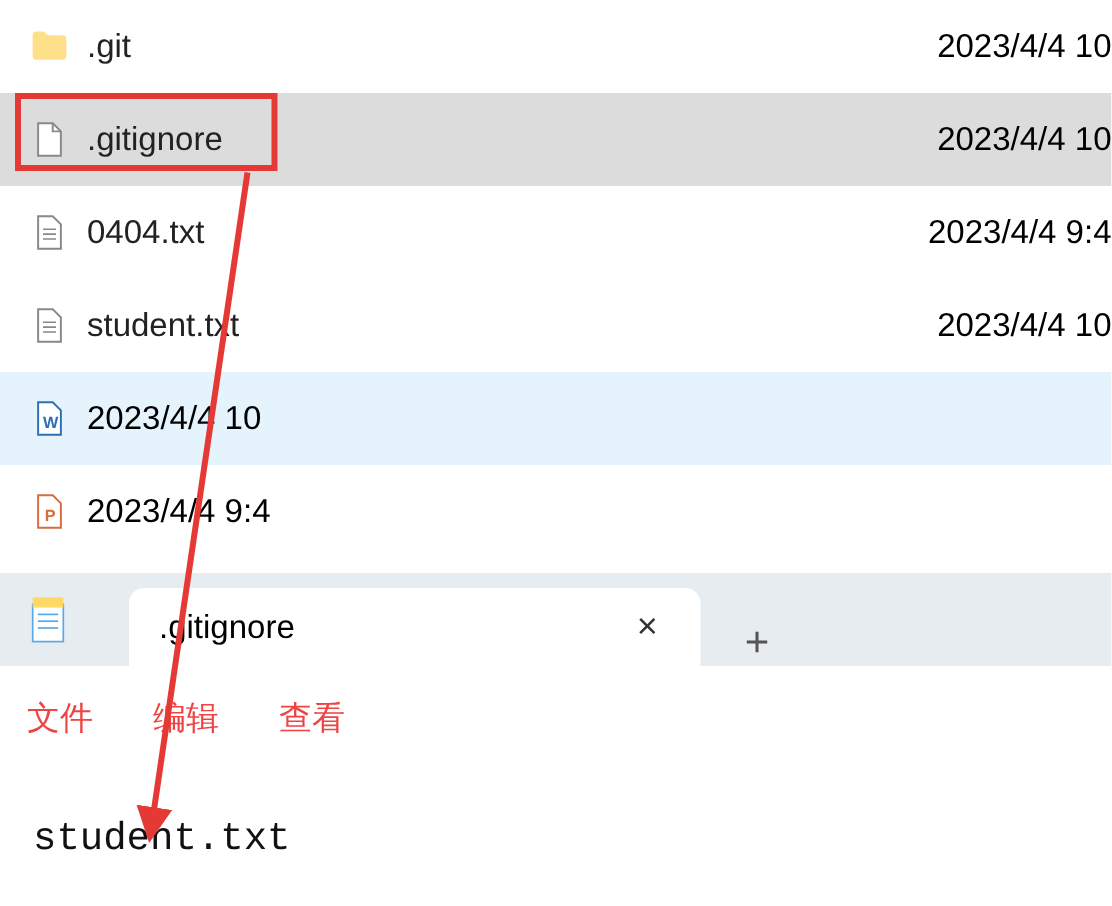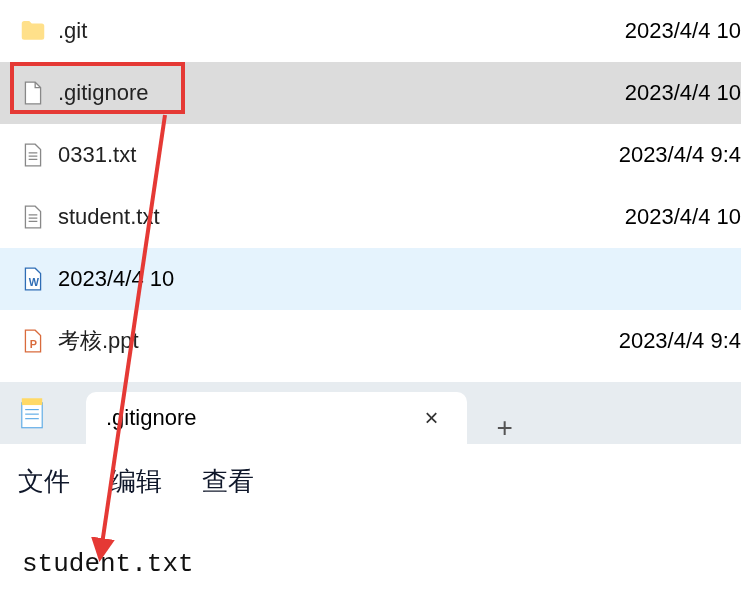--- a/index.html
+++ b/index.html
@@ -94,23 +94,23 @@
     .new-tab {
       font-size: 28px;
       color: #555;
       padding: 0 30px;
       cursor: pointer;
     }
     .menu-bar {
       display: flex;
       gap: 40px;
       padding: 20px 18px 20px 18px;
-      font-size: 26px;
-      background: #fff;
-      color: #0f172a;
+      font-size: 22px;
+      background: #fff;
+      color: #ef4444;
     }
     .editor-content {
       background: #fff;
       padding: 30px 22px 40px 22px;
       font-family: "Courier New", monospace;
       font-size: 26px;
       color: #111;
       min-height: 80px;
     }
     .arrow-svg {
@@ -149,21 +149,21 @@
     <span class="file-date">2023/4/4 10</span>
   </div>
 
   <div class="file-row">
     <span class="file-icon">
       <svg viewBox="0 0 24 24" width="26" height="32">
           <path fill="#fff" stroke="#888" stroke-width="1.2" d="M5 2h9l5 5v15H5z"></path>
           <path stroke="#888" stroke-width="1" d="M8 10h8M8 13h8M8 16h8"></path>
         </svg>
     </span>
-    <span class="file-name">0331.txt</span>
+    <span class="file-name">0404.txt</span>
     <span class="file-date">2023/4/4 9:4</span>
   </div>
 
   <div class="file-row">
     <span class="file-icon">
       <svg viewBox="0 0 24 24" width="26" height="32">
           <path fill="#fff" stroke="#888" stroke-width="1.2" d="M5 2h9l5 5v15H5z"></path>
           <path stroke="#888" stroke-width="1" d="M8 10h8M8 13h8M8 16h8"></path>
         </svg>
     </span>
@@ -181,21 +181,20 @@
     <span class="file-date">2023/4/4 10</span>
   </div>
 
   <div class="file-row">
     <span class="file-icon">
       <svg viewBox="0 0 24 24" width="26" height="32">
           <path fill="#fff" stroke="#d96b3c" stroke-width="1.2" d="M5 2h9l5 5v15H5z"></path>
           <text x="9" y="18" font-size="10" font-weight="bold" fill="#d96b3c">P</text>
         </svg>
     </span>
-    <span class="file-name">考核.ppt</span>
     <span class="file-date">2023/4/4 9:4</span>
   </div>
 </div>
 
 <div class="highlight-box"></div>
 
 <div class="editor-section">
   <div class="tab-bar">
     <span class="notepad-icon">
       <svg viewBox="0 0 24 30" width="28" height="34">

